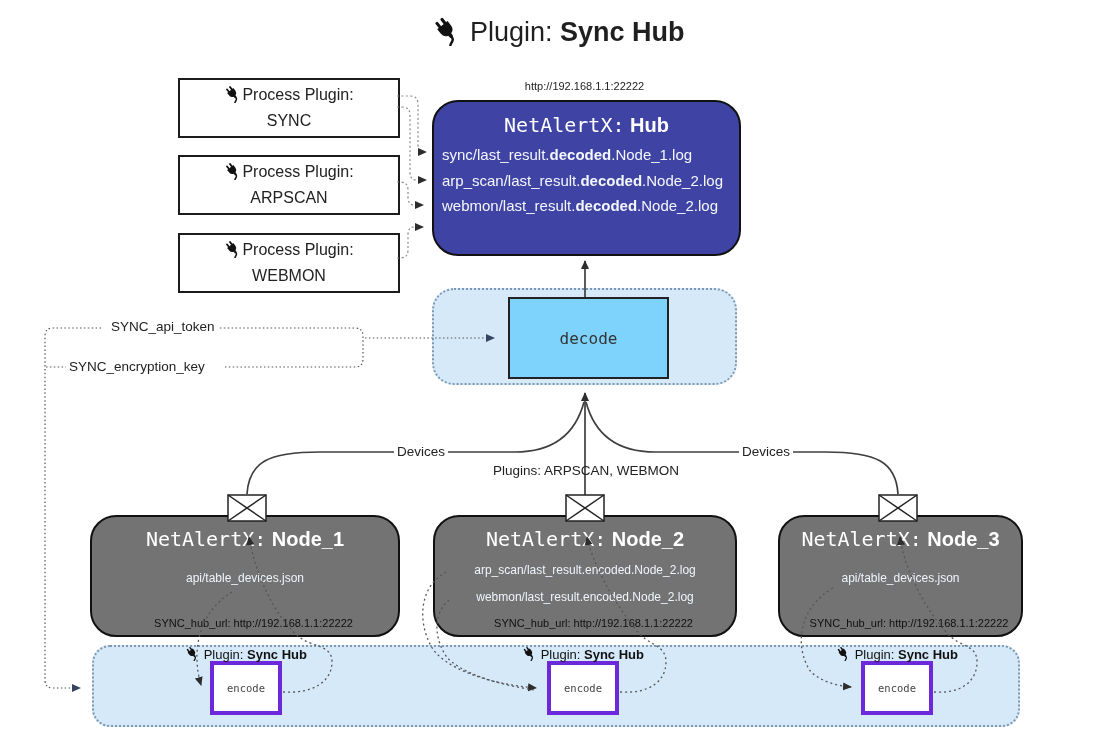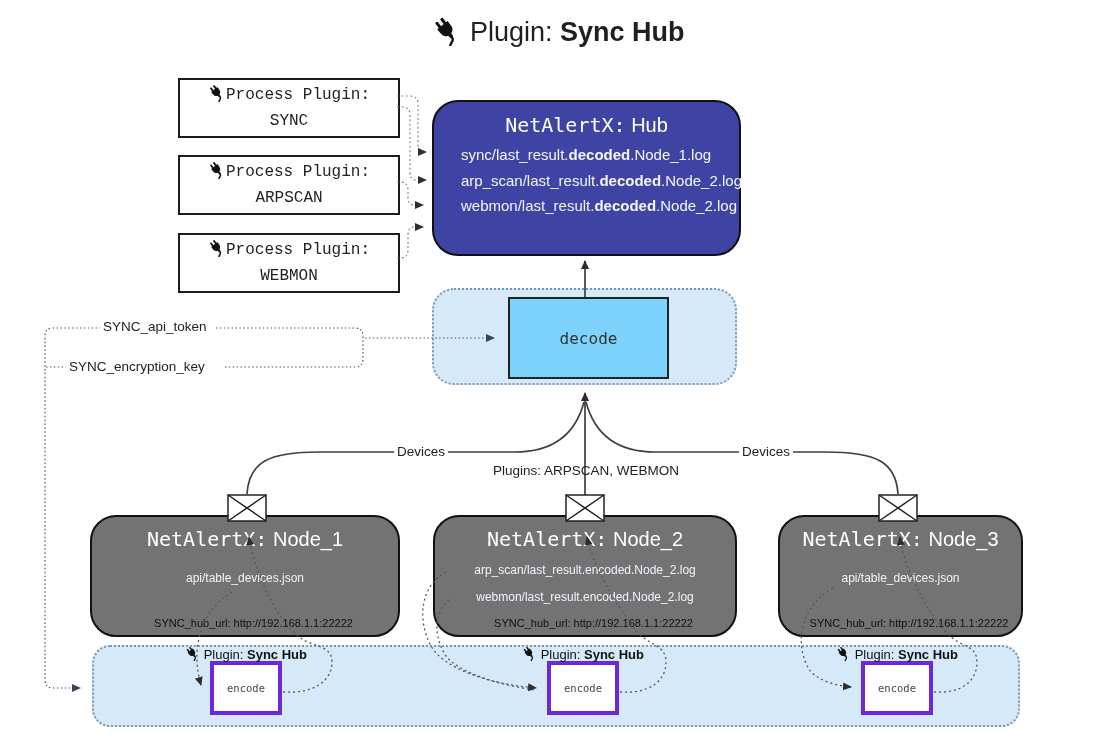--- a/index.html
+++ b/index.html
@@ -7,31 +7,31 @@
          font-family:"Liberation Sans",sans-serif;overflow:hidden;}
   .abs{position:absolute;}
   svg.lay{position:absolute;left:0;top:0;width:1117px;height:754px;pointer-events:none;z-index:30;}
   .plug{display:inline-block;vertical-align:-0.18em;}
   
   #title{left:0;right:0;top:16px;text-align:center;font-size:27px;color:#1f1f1f;z-index:5;}
   #title .t1{font-weight:400;}
   #title .t2{font-weight:700;}
   
   .pbox{left:178px;width:218px;height:56px;background:#fff;border:2px solid #1c1c1c;
-        font-family:Liberation Mono, monospace;font-size:16px;color:#222;
+        font-family:Liberation Sans, sans-serif;font-size:16px;color:#222;
         display:flex;flex-direction:column;align-items:center;justify-content:center;
         line-height:26px;z-index:10;}
   
   #hubUrl{left:432px;width:305px;top:80px;text-align:center;font-size:11px;color:#222;z-index:10;}
   #hub{left:432px;top:100px;width:305px;height:152px;background:#3E43A4;border:2px solid #111;
        border-radius:26px;z-index:10;color:#fff;}
   #hub .htitle{text-align:center;margin-top:11px;font-size:20px;}
   .monoT{font-family:"DejaVu Sans Mono",monospace;font-weight:400;}
-  .boldT{font-family:"Liberation Sans",sans-serif;font-weight:400;}
-  #hub .hlogs{margin-top:5px;padding-left:27px;}
+  .boldT{font-family:"Liberation Sans",sans-serif;font-weight:700;}
+  #hub .hlogs{margin-top:5px;padding-left:8px;}
   .hublog{font-size:15px;line-height:25.5px;color:#f4f7fd;white-space:nowrap;}
   .hublog b{font-weight:700;}
   
   #decRegion{left:432px;top:288px;width:305px;height:97px;background:#D6E9F9;
              border:2px dotted #7d98b3;border-radius:22px;box-sizing:border-box;z-index:1;}
   #decodeBox{left:508px;top:297px;width:157px;height:78px;background:#7dd3fc;border:2px solid #222;
              display:flex;align-items:center;justify-content:center;
              font-family:"DejaVu Sans Mono",monospace;font-size:16px;color:#333;z-index:10;}
   
   .node{top:515px;height:122px;background:#737373;border:2px solid #111;border-radius:26px;
@@ -98,35 +98,36 @@
         </svg><span>Process Plugin:</span></div>
     <div>ARPSCAN</div>
   </div>
   <div class="pbox abs" style="top:233px">
     <div><svg class="plug" width="18" height="18">
           <use href="#plug"></use>
         </svg><span>Process Plugin:</span></div>
     <div>WEBMON</div>
   </div>
 
+  <div id="hubUrl" class="abs">http://192.168.1.1:22222</div>
   <div id="hub" class="abs">
     <div class="htitle">
       <span class="monoT">NetAlertX:</span>
       <span class="boldT">Hub</span>
     </div>
     <div class="hlogs">
       <div class="hublog"><span>sync/last_result.</span><b>decoded</b><span>.Node_1.log</span></div>
       <div class="hublog"><span>arp_scan/last_result.</span><b>decoded</b><span>.Node_2.log</span></div>
       <div class="hublog"><span>webmon/last_result.</span><b>decoded</b><span>.Node_2.log</span></div>
     </div>
   </div>
 
   <div id="decodeBox" class="abs">decode</div>
 
-  <div class="flabel abs" style="left:100px;top:319px">SYNC_api_token</div>
+  <div class="flabel abs" style="left:108px;top:319px">SYNC_api_token</div>
   <div class="flabel abs" style="left:66px;top:359px">SYNC_encryption_key</div>
 
   <div class="flabel abs" style="left:394px;top:444px">Devices</div>
   <div class="flabel abs" style="left:739px;top:444px">Devices</div>
   <div class="flabel nolbg abs" style="left:586px;top:463px;transform:translateX(-50%)">Plugins: ARPSCAN, WEBMON</div>
 
   <div id="node1" class="node abs">
     <div class="ntitle">
       <span class="monoT">NetAlertX:</span>
       <span class="boldT">Node_1</span>

